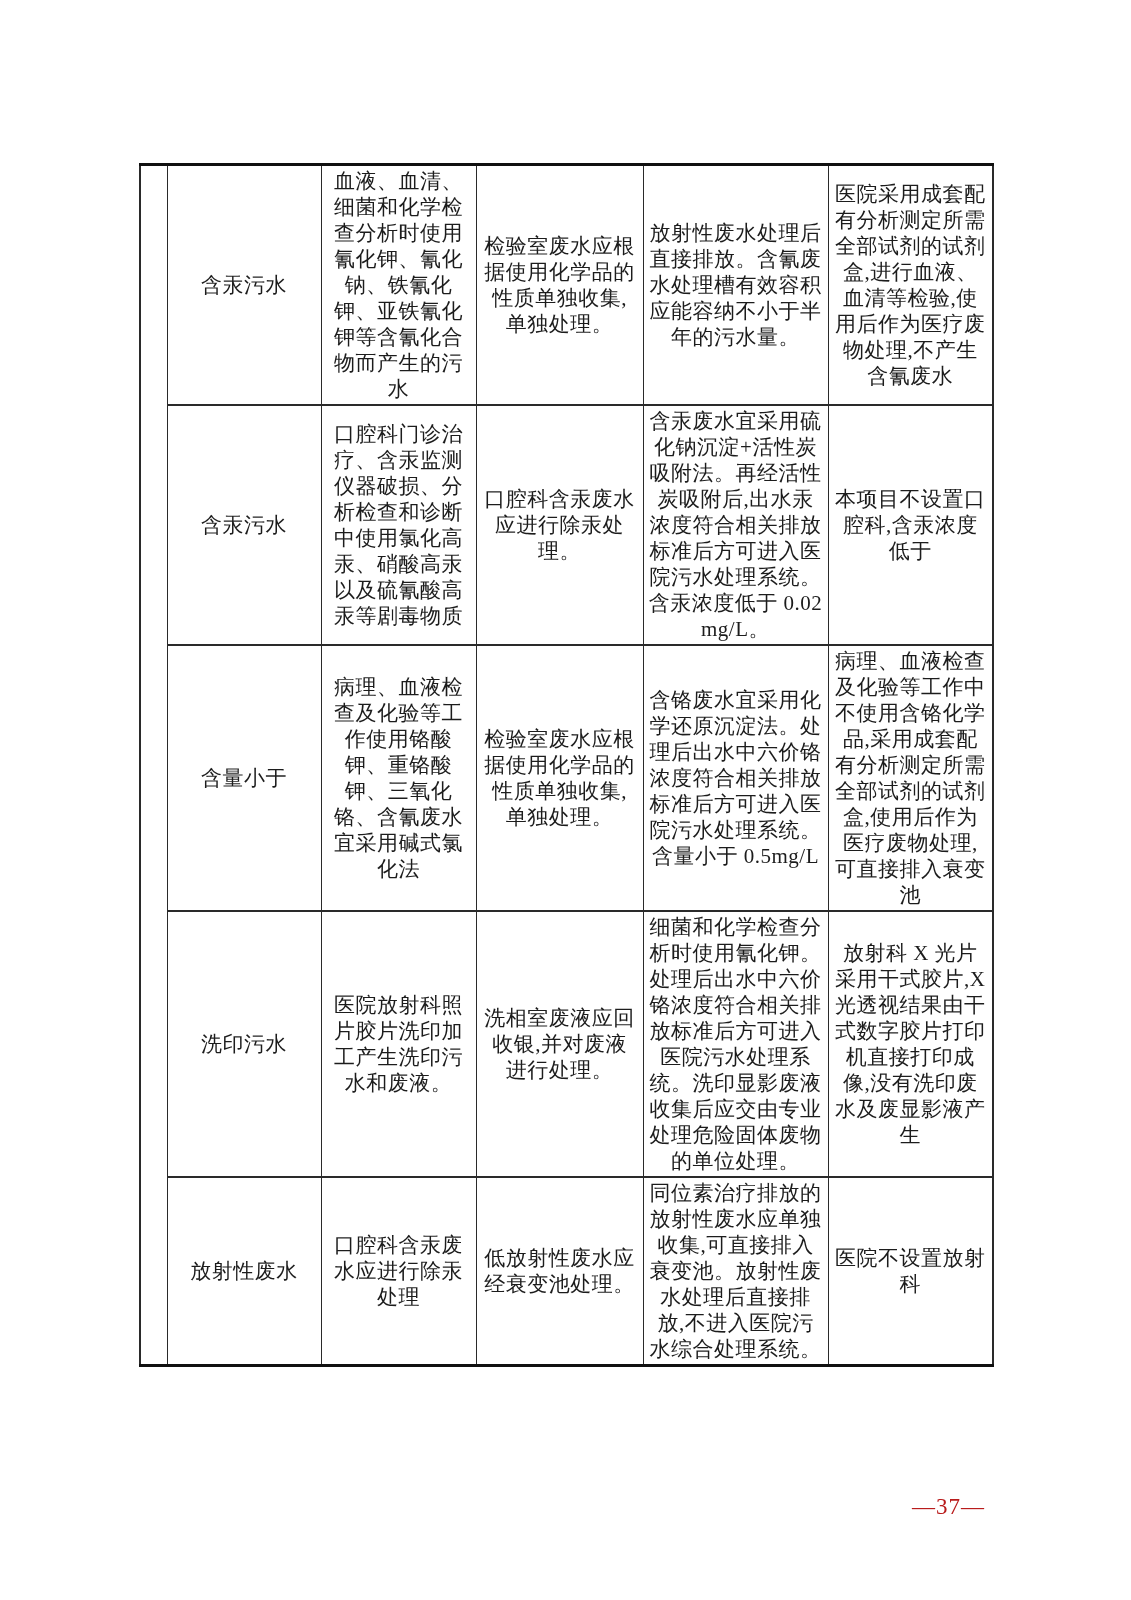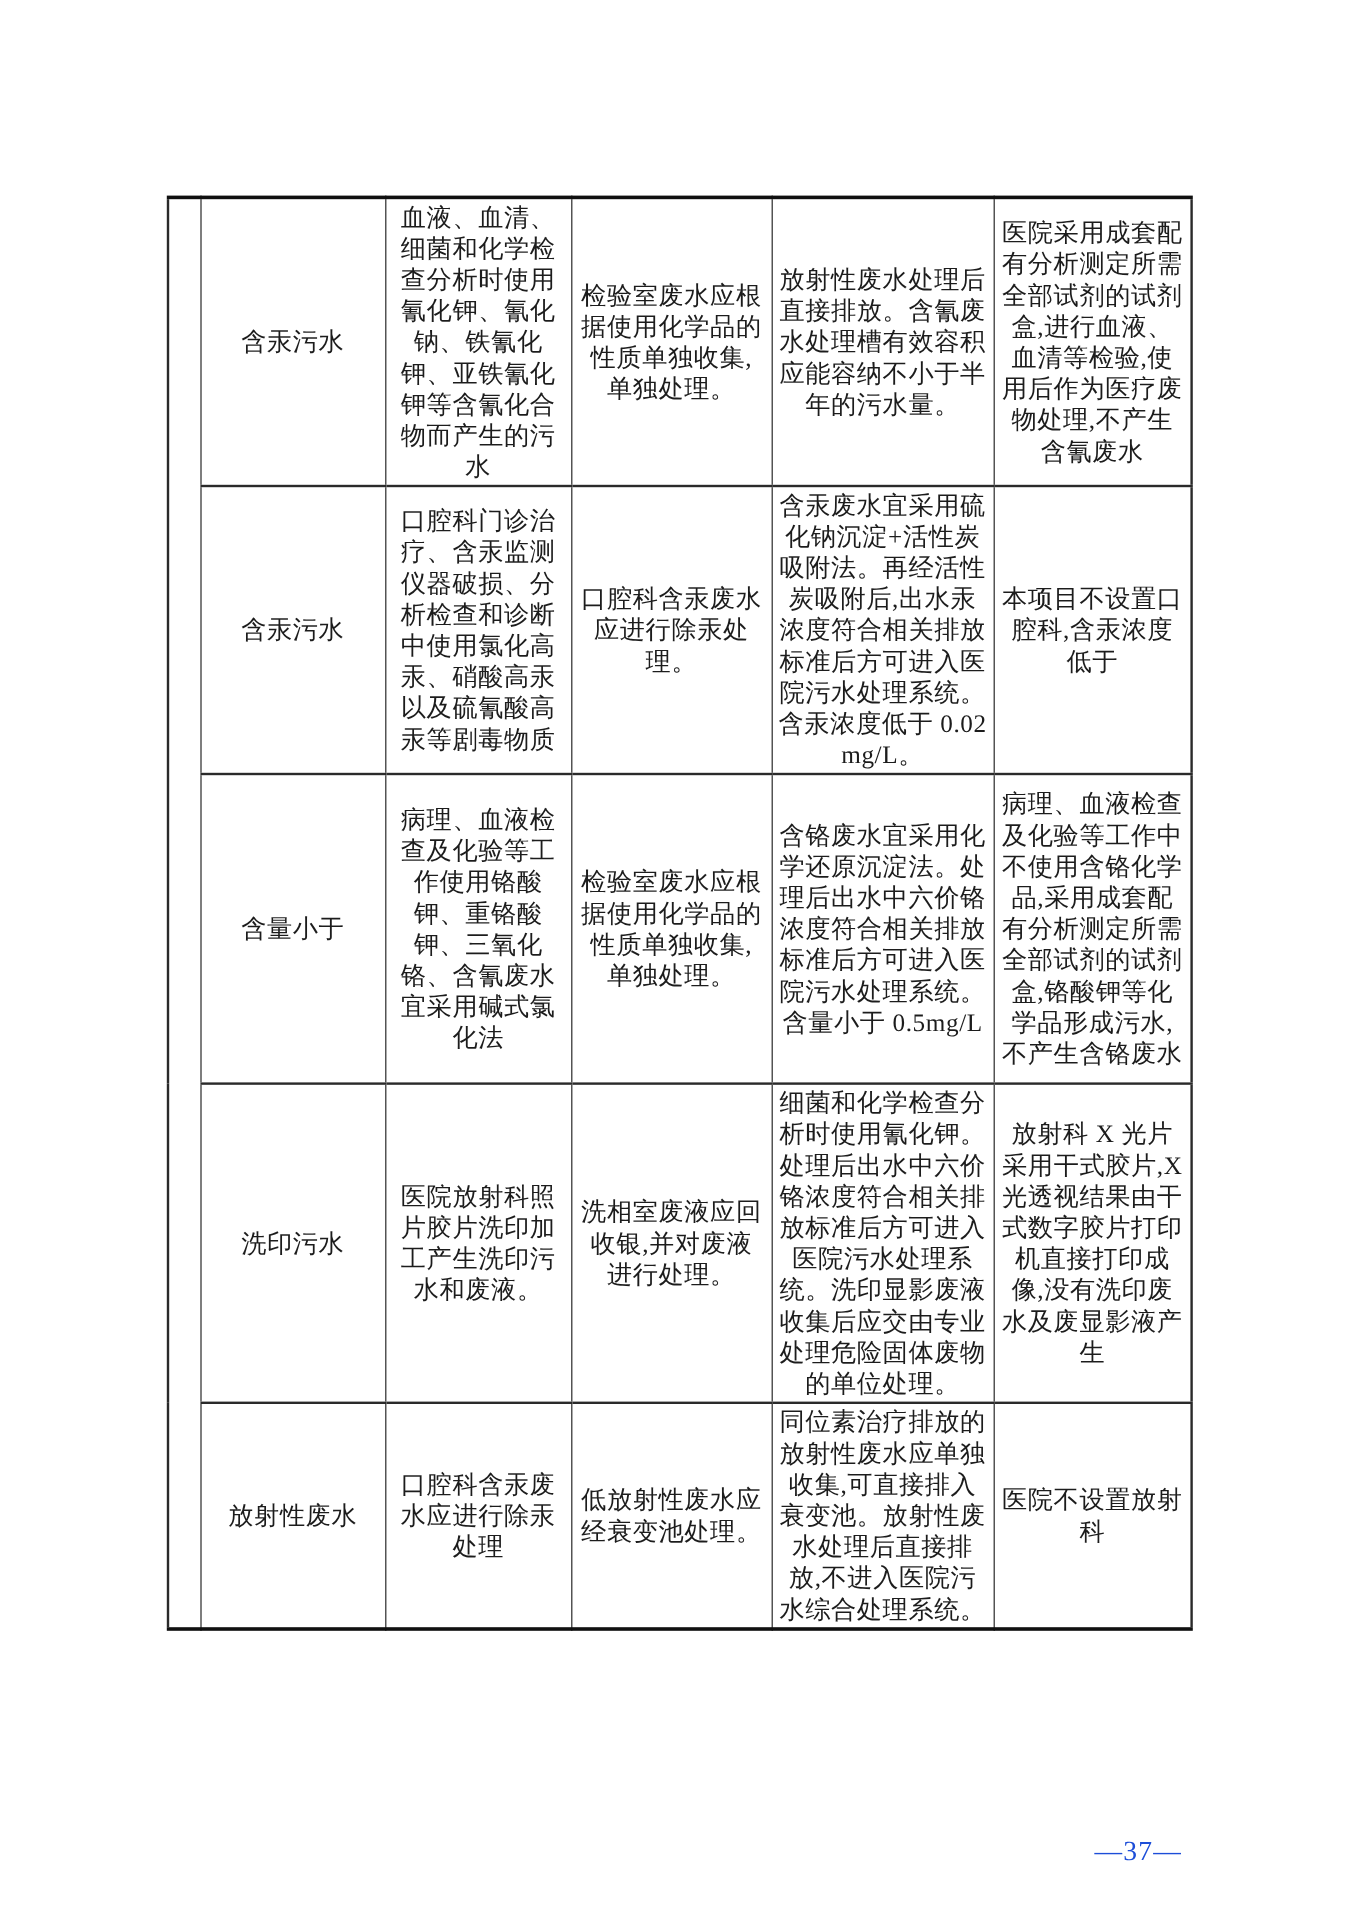--- a/index.html
+++ b/index.html
@@ -49,23 +49,22 @@
   tr.row-2 { height: 233px; }
   tr.row-3 { height: 258px; }
   tr.row-4 { height: 261px; }
   tr.row-5 { height: 185px; }
   .page-number {
     position: absolute;
     top: 1493px;
     right: 146px;
     font-size: 23px;
     line-height: 28px;
-    color: #1d4ed8;
+    color: #b91c1c;
     letter-spacing: 1px;
-    margin-top: 36px;
   }
 </style>
 </head>
 <body>
 
 <div class="page">
 
   <table class="doc-table">
     <colgroup>
       <col style="width:27px">
@@ -89,21 +88,21 @@
         <td>口腔科门诊治疗、含汞监测仪器破损、分析检查和诊断中使用氯化高汞、硝酸高汞以及硫氰酸高汞等剧毒物质</td>
         <td>口腔科含汞废水应进行除汞处理。</td>
         <td>含汞废水宜采用硫化钠沉淀+活性炭吸附法。再经活性炭吸附后,出水汞浓度符合相关排放标准后方可进入医院污水处理系统。含汞浓度低于 0.02mg/L。</td>
         <td>本项目不设置口腔科,含汞浓度低于</td>
       </tr>
       <tr class="row-3">
         <td>含量小于</td>
         <td>病理、血液检查及化验等工作使用铬酸钾、重铬酸钾、三氧化铬、含氰废水宜采用碱式氯化法</td>
         <td>检验室废水应根据使用化学品的性质单独收集,单独处理。</td>
         <td>含铬废水宜采用化学还原沉淀法。处理后出水中六价铬浓度符合相关排放标准后方可进入医院污水处理系统。含量小于 0.5mg/L</td>
-        <td>病理、血液检查及化验等工作中不使用含铬化学品,采用成套配有分析测定所需全部试剂的试剂盒,铬酸钾等化学品形成污水,不产生含铬废水</td>
+        <td>病理、血液检查及化验等工作中不使用含铬化学品,采用成套配有分析测定所需全部试剂的试剂盒,使用后作为医疗废物处理,可直接排入衰变池</td>
       </tr>
       <tr class="row-4">
         <td>洗印污水</td>
         <td>医院放射科照片胶片洗印加工产生洗印污水和废液。</td>
         <td>洗相室废液应回收银,并对废液进行处理。</td>
         <td>细菌和化学检查分析时使用氰化钾。处理后出水中六价铬浓度符合相关排放标准后方可进入医院污水处理系统。洗印显影废液收集后应交由专业处理危险固体废物的单位处理。</td>
         <td>放射科 X 光片采用干式胶片,X 光透视结果由干式数字胶片打印机直接打印成像,没有洗印废水及废显影液产生</td>
       </tr>
       <tr class="row-5">
         <td>放射性废水</td>

